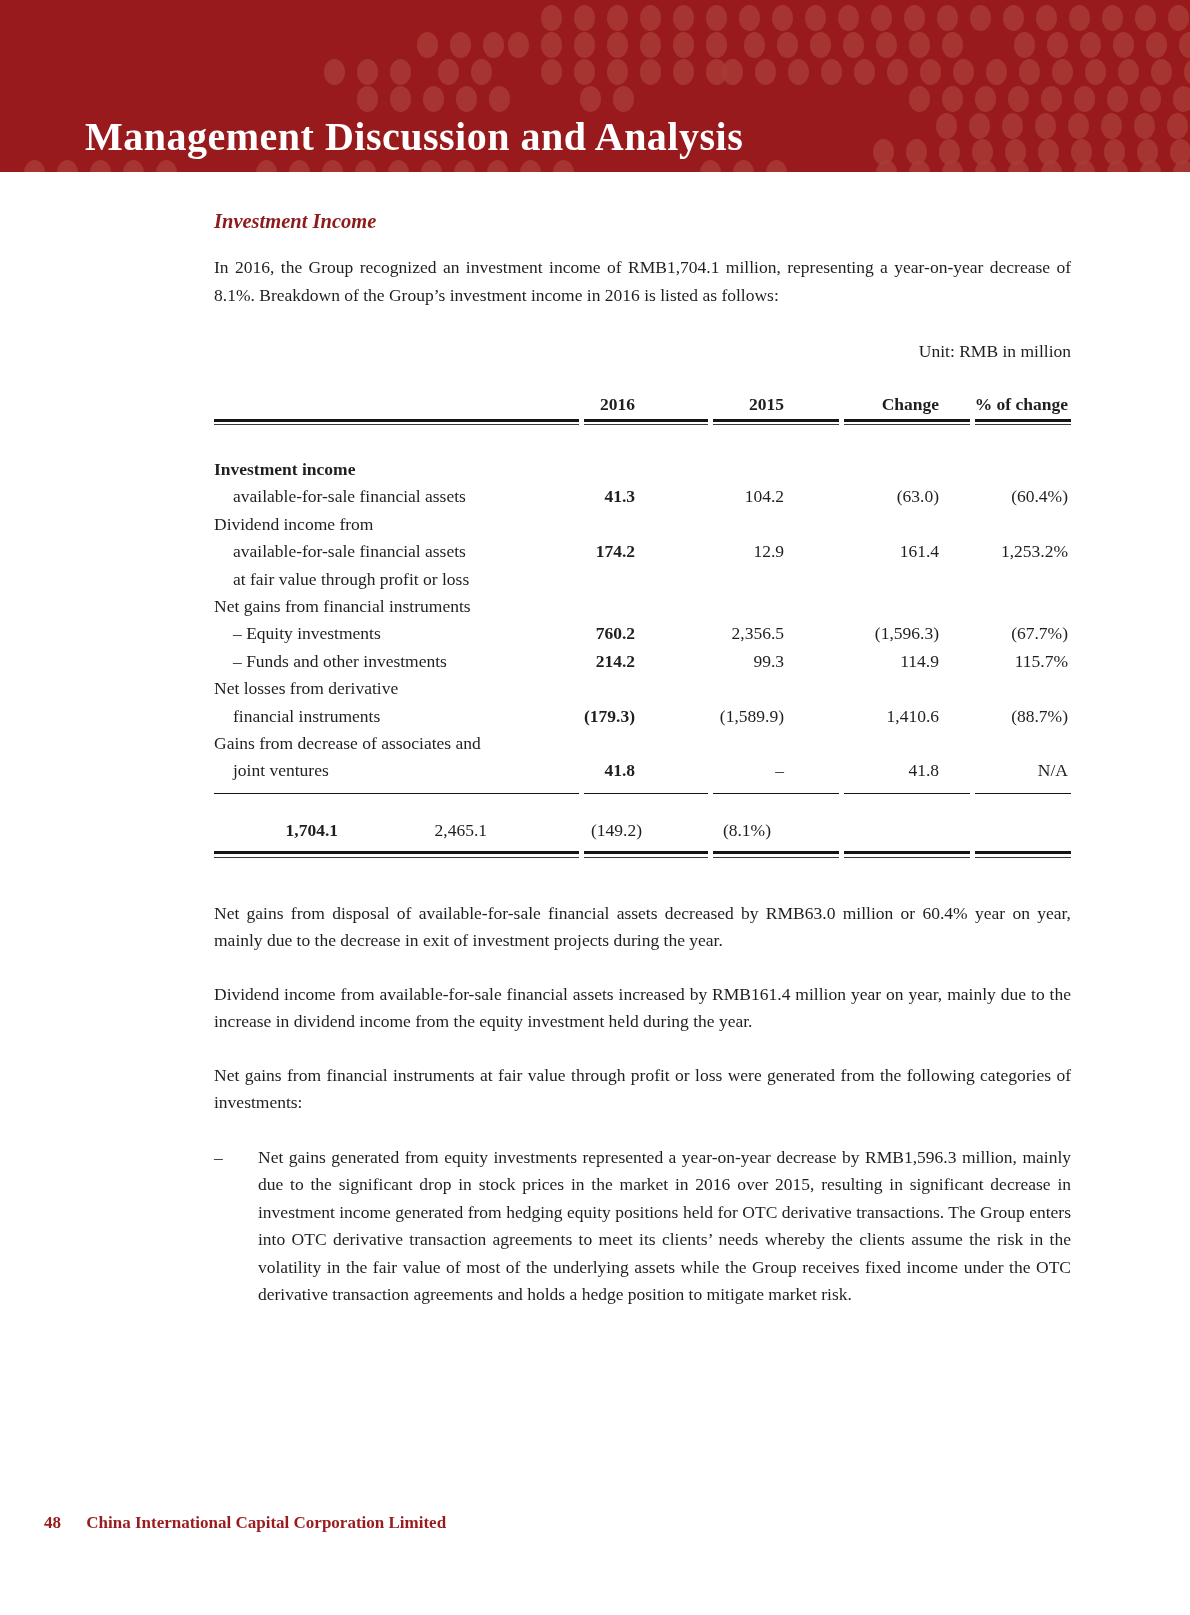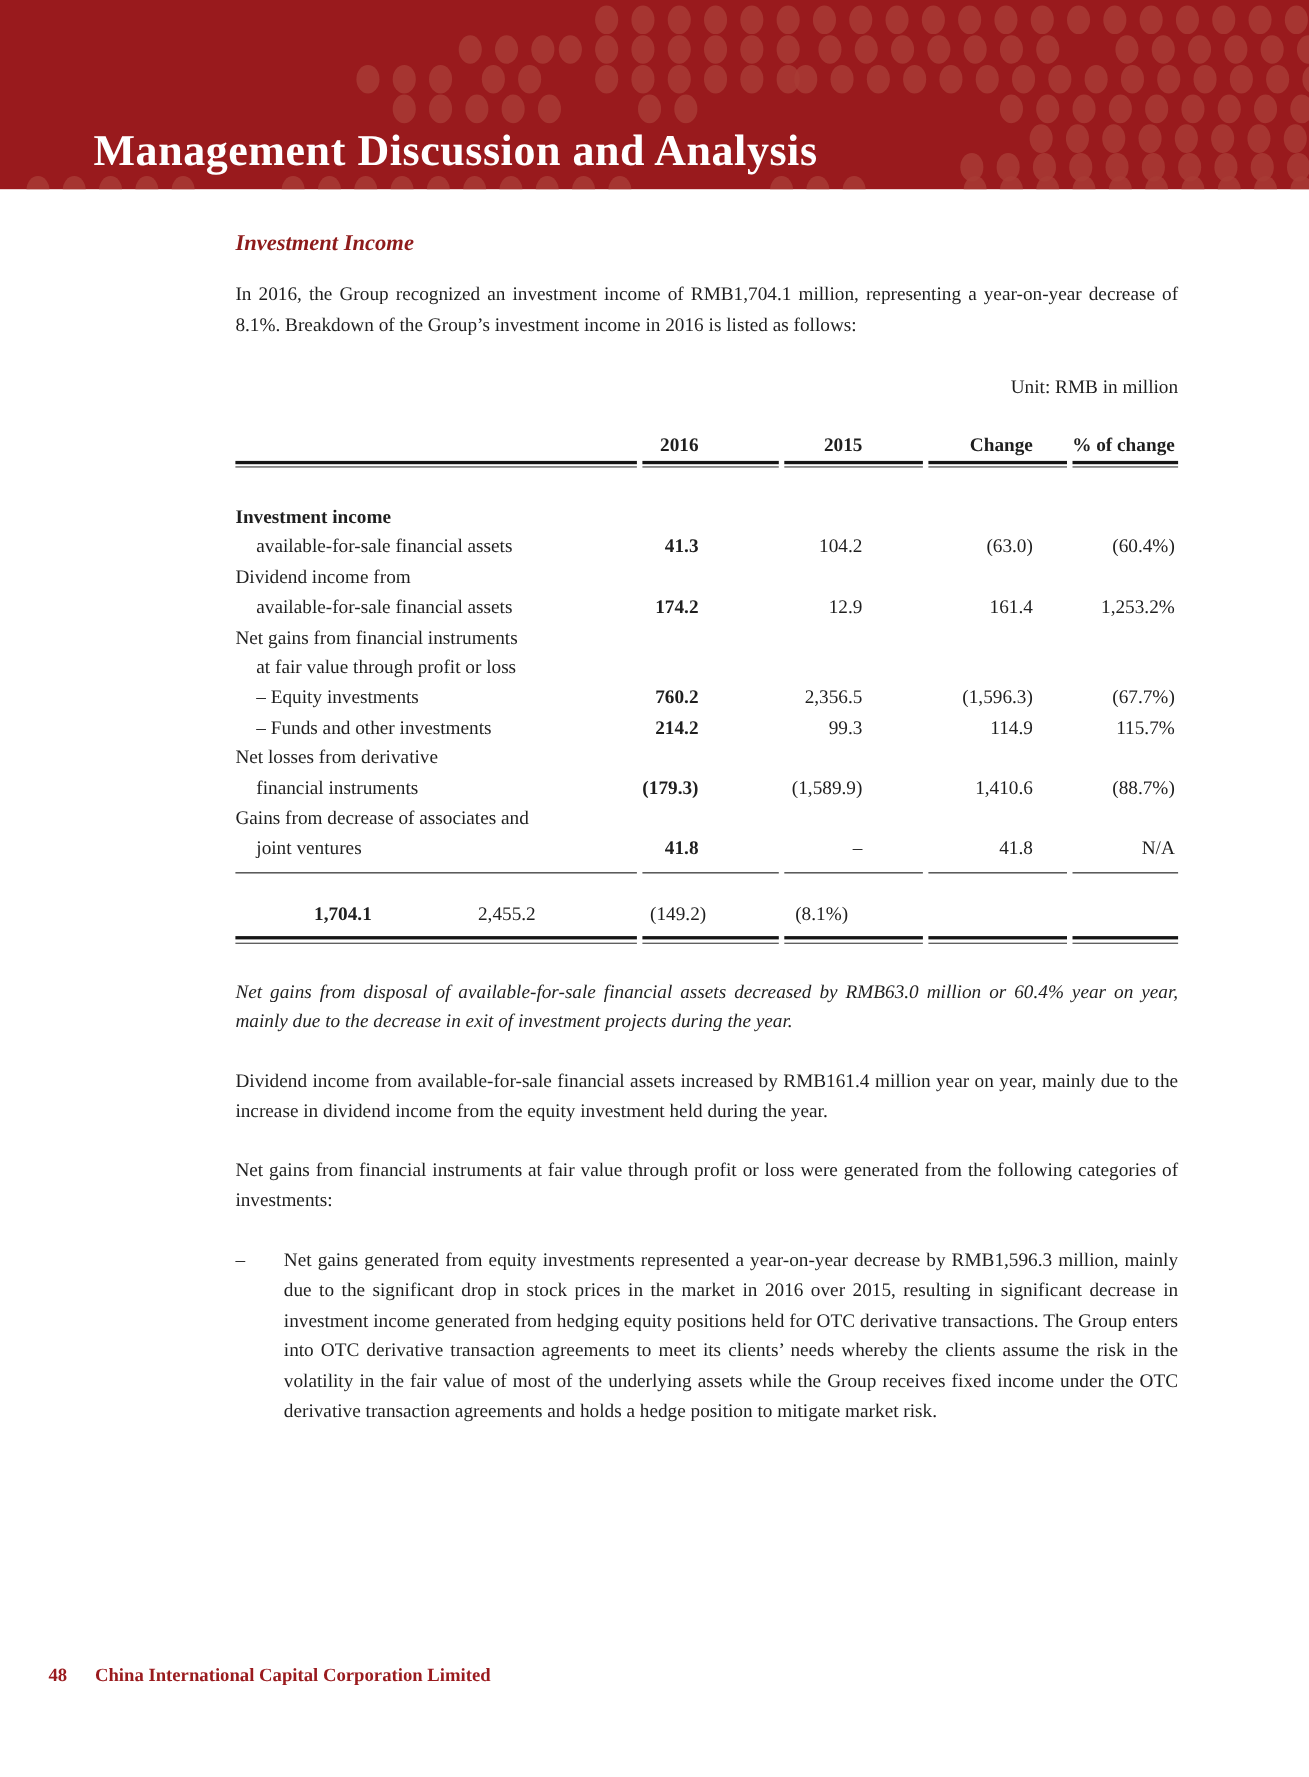--- a/index.html
+++ b/index.html
@@ -56,21 +56,21 @@
     font-size: 20.5px;
     font-style: italic;
     font-weight: bold;
     line-height: 24px;
   }
   .para {
     margin: 0;
     text-align: justify;
   }
   .intro { margin-top: 21px; }
-  .after-table { margin-top: 30px; font-style: italic; }
+  .after-table { margin-top: 42px; }
   .spaced { margin-top: 26px; }
   .unit-line {
     margin-top: 29px;
     text-align: right;
   }
 
   
   .fin-table { width: 100%; }
   .thead {
     display: flex;
@@ -322,28 +322,28 @@
             <span class="cell-num c4"></span>
           </div>
           <div class="trow">
             <span class="cell-label indent">available-for-sale financial assets</span>
             <span class="cell-num c1 bold">174.2</span>
             <span class="cell-num c2">12.9</span>
             <span class="cell-num c3">161.4</span>
             <span class="cell-num c4">1,253.2%</span>
           </div>
           <div class="trow">
+            <span class="cell-label indent">at fair value through profit or loss</span>
+            <span class="cell-num c1"></span>
+            <span class="cell-num c2"></span>
+            <span class="cell-num c3"></span>
+            <span class="cell-num c4"></span>
+          </div>
+          <div class="trow">
             <span class="cell-label">Net gains from financial instruments</span>
-            <span class="cell-num c1"></span>
-            <span class="cell-num c2"></span>
-            <span class="cell-num c3"></span>
-            <span class="cell-num c4"></span>
-          </div>
-          <div class="trow">
-            <span class="cell-label indent">at fair value through profit or loss</span>
             <span class="cell-num c1"></span>
             <span class="cell-num c2"></span>
             <span class="cell-num c3"></span>
             <span class="cell-num c4"></span>
           </div>
           <div class="trow">
             <span class="cell-label indent">– Equity investments</span>
             <span class="cell-num c1 bold">760.2</span>
             <span class="cell-num c2">2,356.5</span>
             <span class="cell-num c3">(1,596.3)</span>
@@ -389,21 +389,21 @@
       <div class="rule thin">
         <span></span>
           <span></span>
           <span></span>
           <span></span>
           <span></span>
       </div>
 
       <div class="trow total-row" id="totalrow">
           <span class="cell-num c1 bold">1,704.1</span>
-          <span class="cell-num c2">2,455.2</span>
+          <span class="cell-num c2">2,465.1</span>
           <span class="cell-num c3">(149.2)</span>
           <span class="cell-num c4">(8.1%)</span>
         </div>
 
       <div class="rule double">
         <span></span>
           <span></span>
           <span></span>
           <span></span>
           <span></span>

